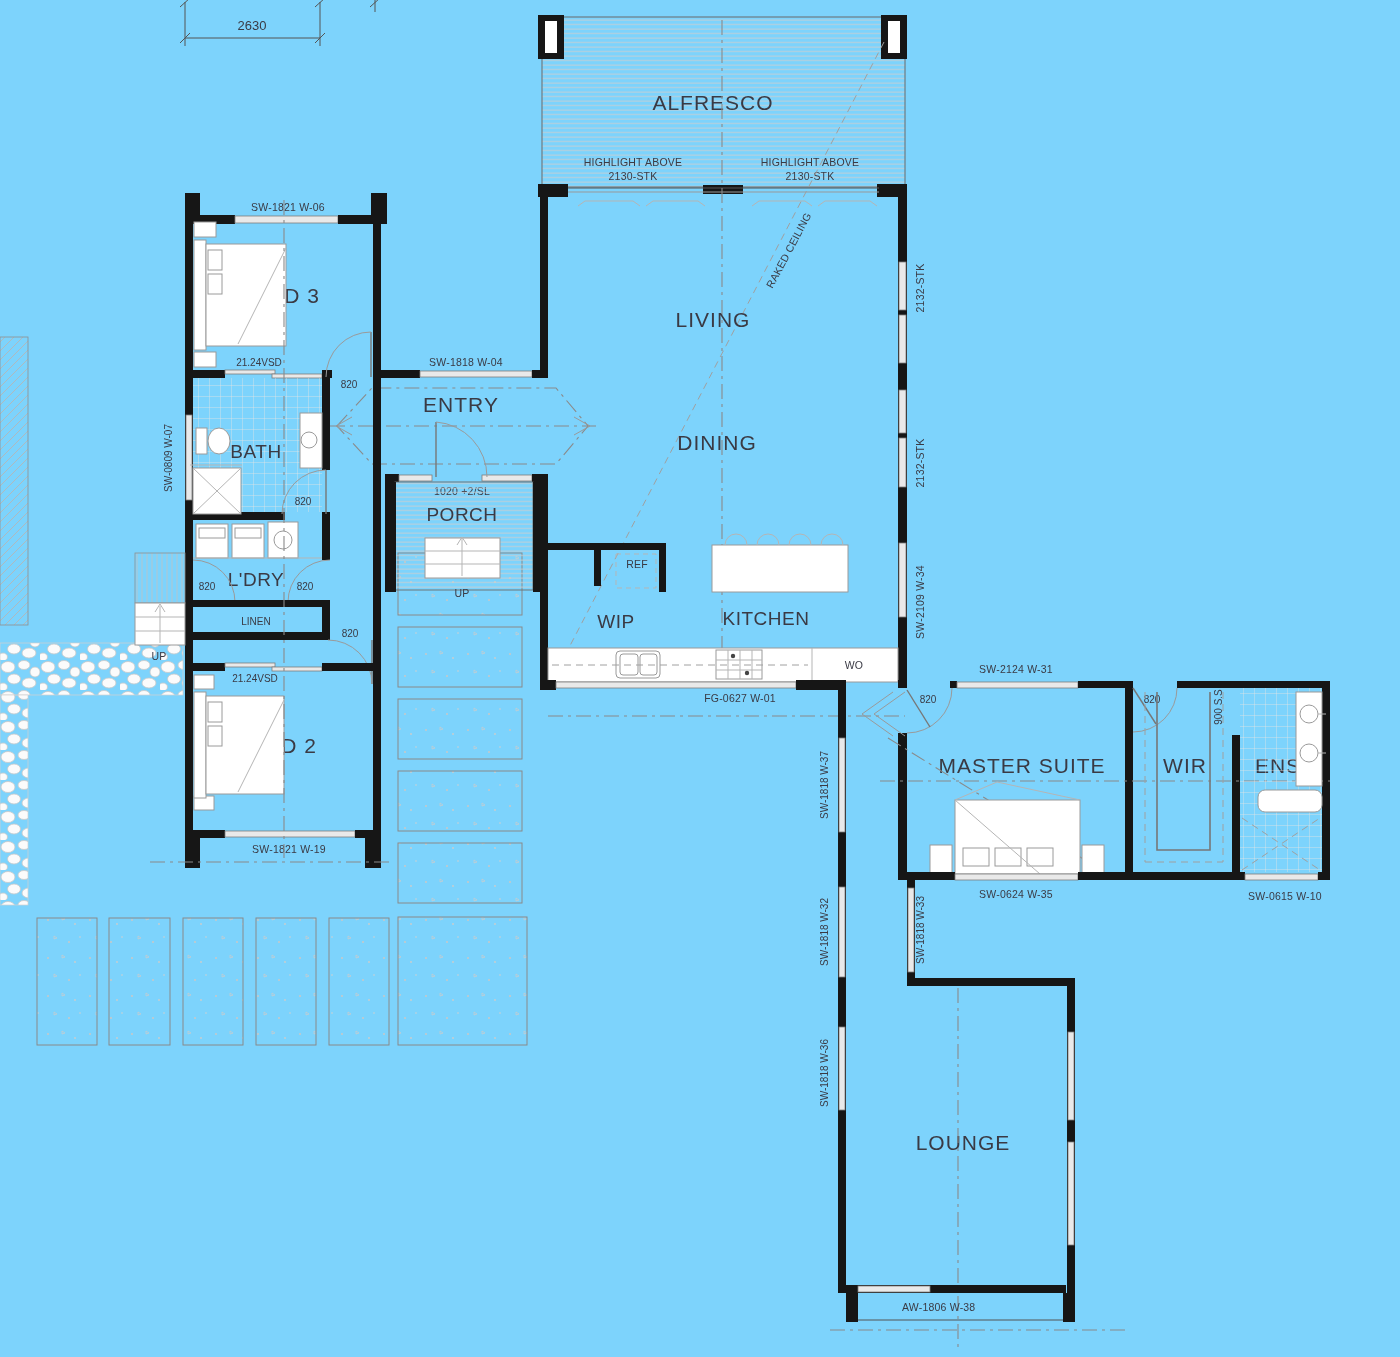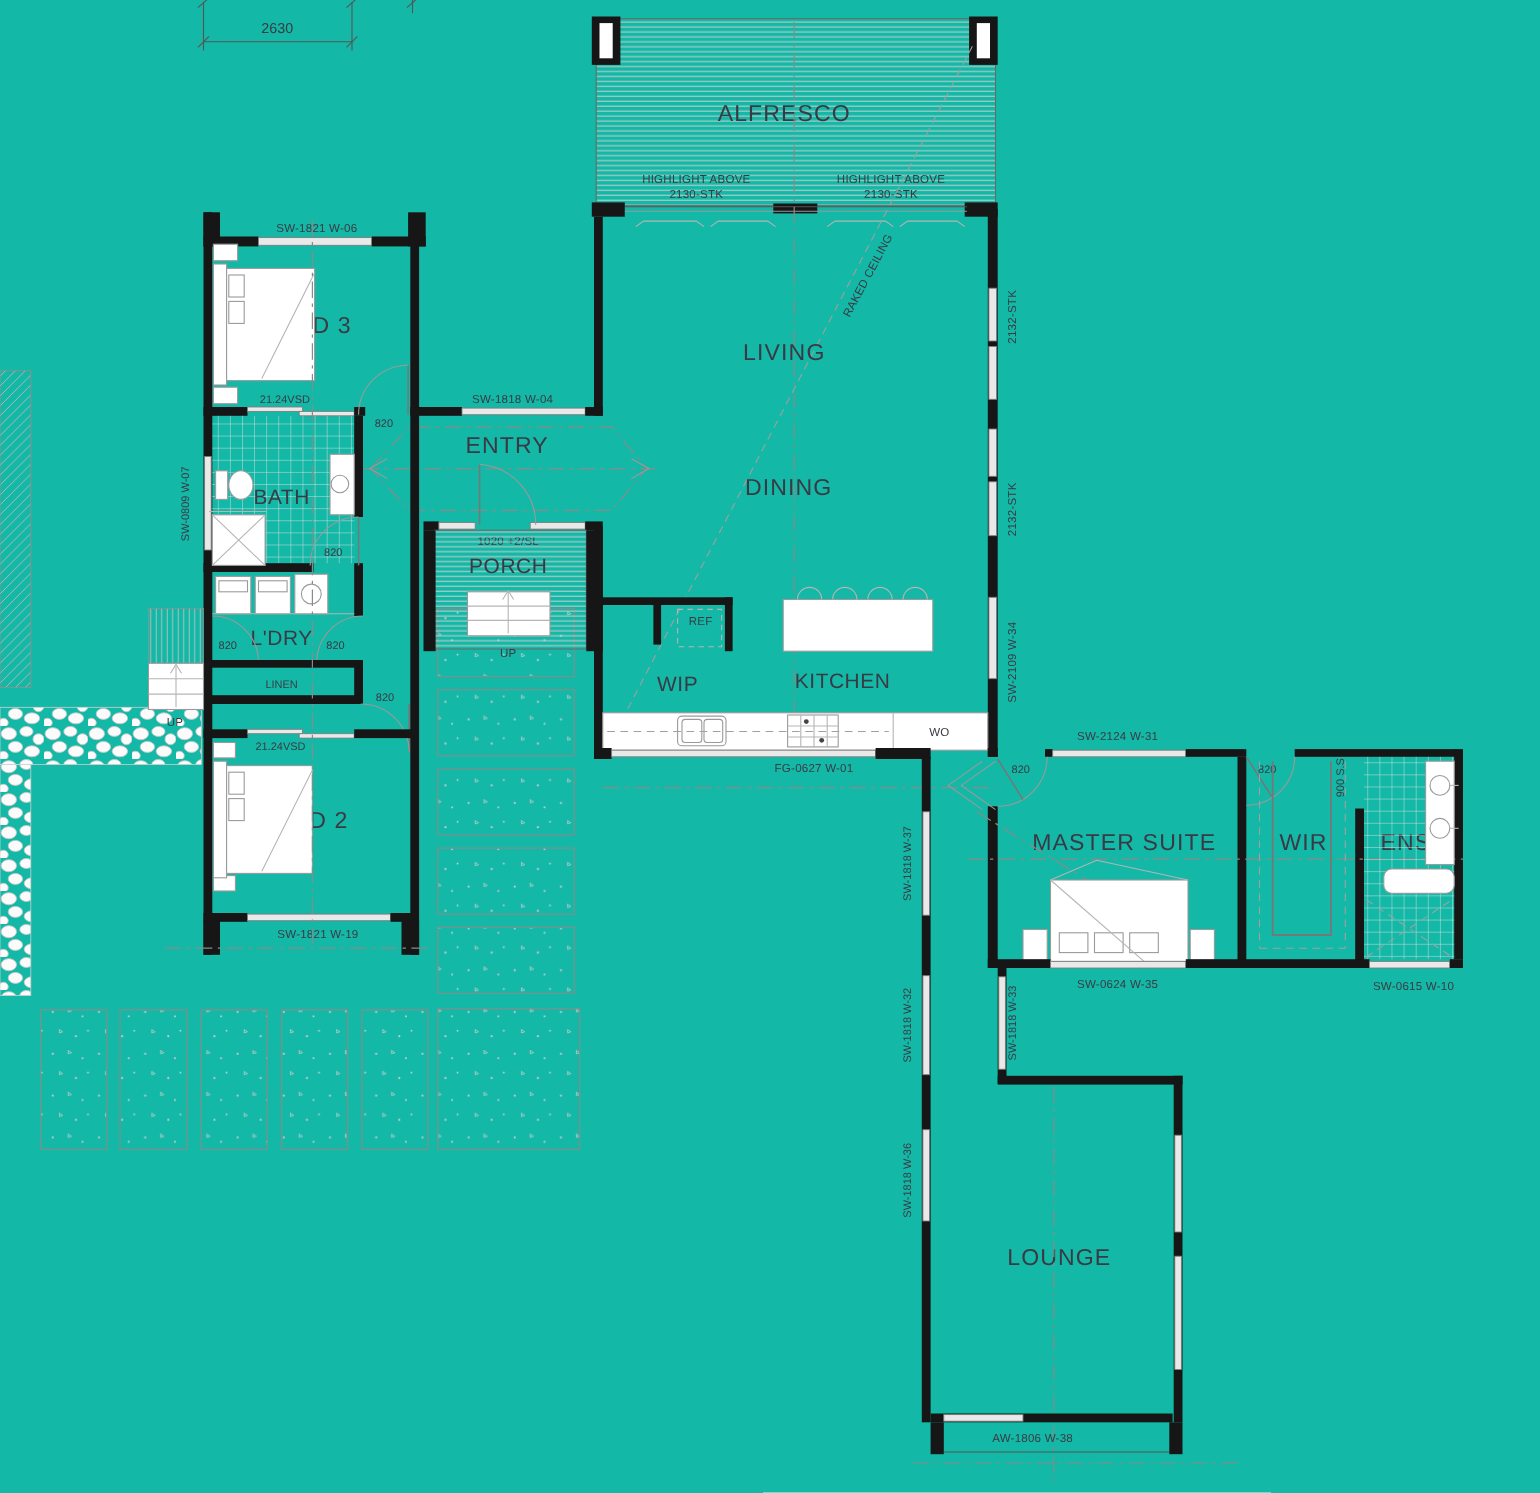--- a/index.html
+++ b/index.html
@@ -1,16 +1,16 @@
 <!DOCTYPE html>
 <html><head>
 <meta charset="utf-8">
 <style>
   html,body{margin:0;padding:0;background:#ffffff;}
-  .stage{position:relative;width:1400px;height:1357px;background:#14b8a6;overflow:hidden;}
+  .stage{position:relative;width:1400px;height:1357px;background:#7dd3fc;overflow:hidden;}
   svg{position:absolute;left:0;top:0;}
   text{font-family:"Liberation Sans", sans-serif;fill:#3a3a44;}
   .room{font-size:21px;letter-spacing:1px;}
   .room-sm{font-size:19px;letter-spacing:0.5px;}
   .ann{font-size:10.5px;letter-spacing:0.2px;}
   .ann-sm{font-size:10px;}
   .dim{font-size:13px;}
   .wall{fill:#161616;stroke:none;}
   .thin{stroke:#555;stroke-width:1;fill:none;}
   .furn{stroke:#9a9a9a;stroke-width:1;fill:#ffffff;}

